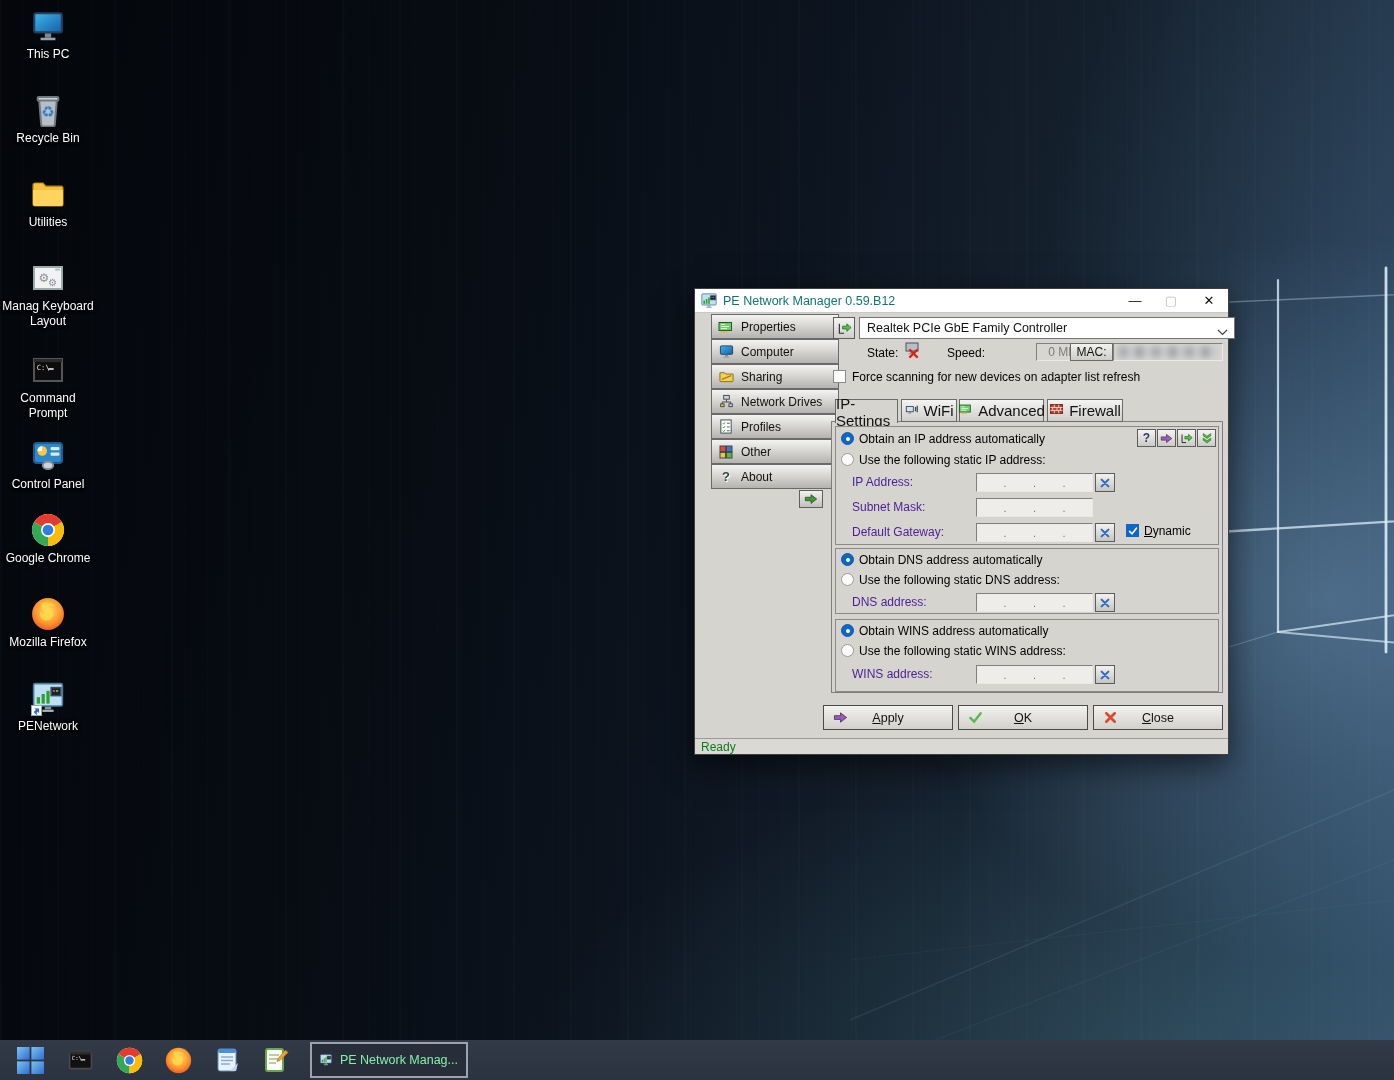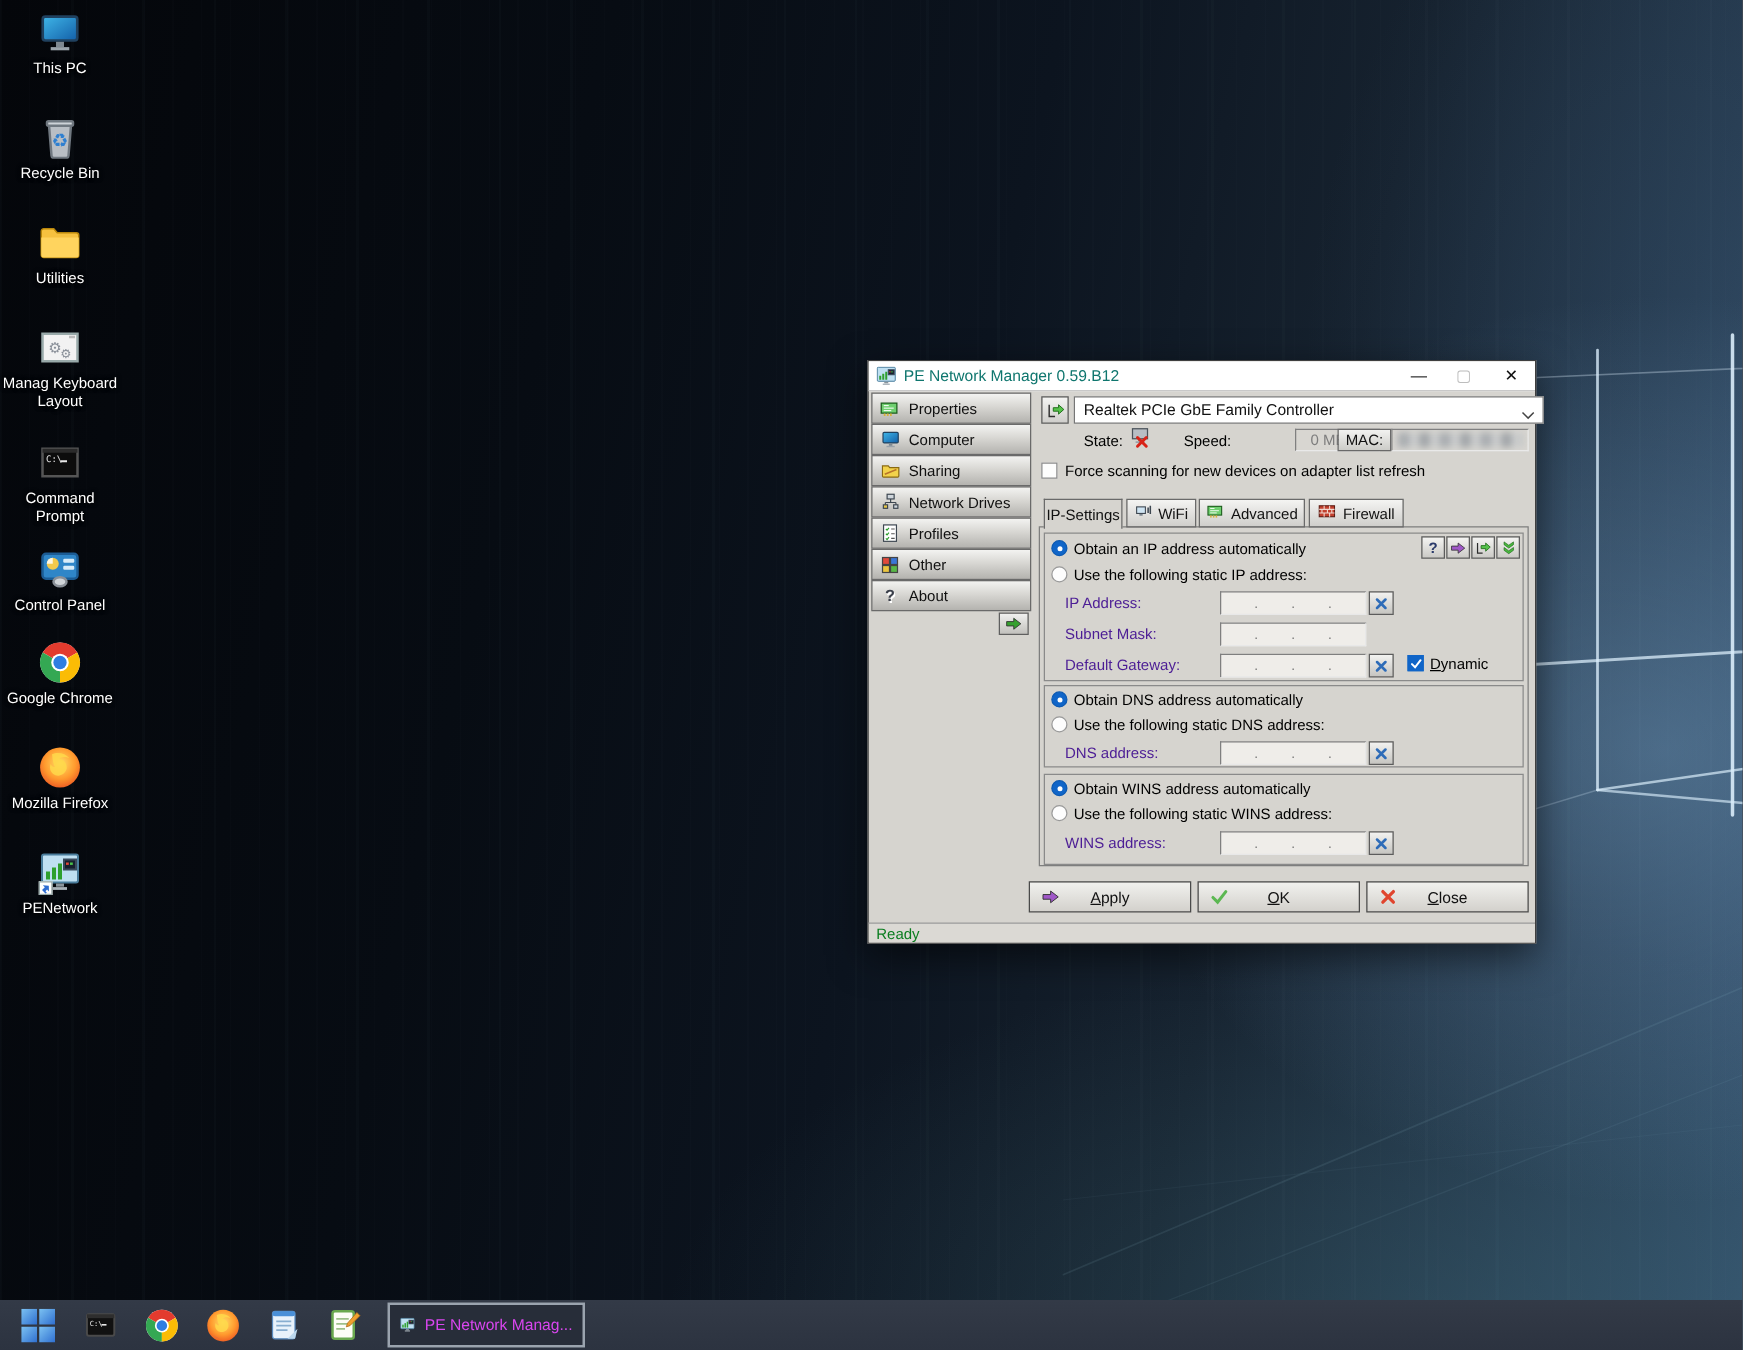--- a/index.html
+++ b/index.html
@@ -39,21 +39,21 @@
     font-size:12px; color:#111;
   }
   .titlebar { position:absolute; left:0; top:0; width:100%; height:24px; background:#fff; display:flex; align-items:center; border-bottom:1px solid #c8c8c8; }
   .titlebar .ticon { width:16px; height:16px; margin:0 6px 0 6px; }
   .title-text { font-size:12.5px; color:#0f766e; }
   .cap-btn { position:absolute; top:0; width:34px; height:23px; display:flex; align-items:center; justify-content:center; font-size:13px; color:#111; }
   .cap-min { right:76px; } .cap-max { right:40px; color:#bdbdbd; } .cap-close { right:2px; }
 
   
   .side-btn {
-    position:absolute; left:2px; width:128px; height:25px;
+    position:absolute; left:16px; width:128px; height:25px;
     background:linear-gradient(180deg,#f3f3f1 0%,#d8d7d3 45%,#b4b3af 100%);
     border:1px solid #6a6a6a; display:flex; align-items:center; gap:7px; padding-left:6px;
   }
   .side-btn .slabel { font-size:12px; color:#101010; }
   .sicon { width:16px; height:16px; display:flex; align-items:center; justify-content:center; }
   .mini-arrow-btn {
     position:absolute; left:104px; top:201px; width:24px; height:18px;
     background:linear-gradient(#f0f0ee,#c2c1bd); border:1px solid #5f5f5f;
     display:flex; align-items:center; justify-content:center; color:#35a02e;
   }
@@ -80,21 +80,21 @@
     background:repeating-linear-gradient(90deg,#9aa0a6 0 10px,#c9ccce 10px 17px,#8f959b 17px 26px,#c9ccce 26px 33px); opacity:.75; }
 
   .checkbox { width:13px; height:13px; background:#fdfdfd; border:1px solid #8a8a8a; display:inline-block; }
   .checkbox.on { background:#1065c8; border-color:#1065c8; color:#fff; display:inline-flex; align-items:center; justify-content:center; }
   .radio { width:13px; height:13px; border-radius:50%; background:#fdfdfd; border:1px solid #9a9a9a; position:absolute; }
   .radio.on { background:#1065c8; border-color:#0d5ab2; }
   .radio.on::after { content:""; position:absolute; left:4px; top:4px; width:4px; height:4px; border-radius:50%; background:#fff; }
 
   
   .tab { position:absolute; top:110px; height:23px; background:linear-gradient(#f4f4f2,#cfcecb);
-         border:1px solid #6a6a6a; display:flex; align-items:center; justify-content:center; gap:5px; font-size:12px; z-index:2; }
+         border:1px solid #6a6a6a; display:flex; align-items:center; justify-content:center; gap:5px; font-size:15px; z-index:2; }
   .tab.active { background:#d6d4cf; height:24px; border-bottom:none; z-index:3; }
   .tabpage { position:absolute; left:136px; top:132px; width:392px; height:272px; border:1px solid #7e7e7e; background:#d6d4cf; z-index:1; }
   .groupbox { position:absolute; left:140px; width:384px; border:1px solid #8a8a8a; background:#d6d4cf; z-index:4; }
 
   .fieldbox { position:absolute; height:19px; width:117px; background:#efede9; border:1px solid;
               border-color:#7f7f7f #e8e8e8 #e8e8e8 #7f7f7f; display:flex; align-items:center; justify-content:space-evenly; color:#777; font-size:11px; }
   .xbtn { position:absolute; width:20px; height:19px; background:linear-gradient(#f2f2f0,#c6c5c1); border:1px solid #5c5c5c;
           display:flex; align-items:center; justify-content:center; color:#2e6cb8; }
   .sq-btn { position:absolute; width:19px; height:18px; background:linear-gradient(#f4f4f2,#cbcac6); border:1px solid #5c5c5c;
             display:flex; align-items:center; justify-content:center; font-weight:bold; }
@@ -106,21 +106,21 @@
   .mn { text-decoration:underline; }
 
   .statusbar { position:absolute; left:0; bottom:0; width:100%; height:16px; background:#dbd9d4; border-top:1px solid #9a9a9a;
                display:flex; align-items:center; padding-left:6px; color:#0a7d1f; font-size:12px; }
 
   
   .taskbar { position:absolute; left:0; top:1040px; width:1394px; height:40px;
              background:linear-gradient(#333a47,#2c3340); display:flex; align-items:center; }
   .tb-btn { width:44px; height:40px; display:flex; align-items:center; justify-content:center; }
   .task-active { margin-left:12px; height:36px; width:158px; display:flex; align-items:center; gap:8px; padding:0 8px;
-                 background:#272d39; border:2px solid #9aa3ae; color:#d946ef; font-size:12.5px; white-space:nowrap; }
+                 background:#272d39; border:2px solid #9aa3ae; color:#86efac; font-size:12.5px; white-space:nowrap; }
 </style>
 </head>
 <body>
 
 <svg width="0" height="0" style="position:absolute">
   <defs>
     <linearGradient id="g-screen" x1="0" y1="0" x2="1" y2="1">
       <stop offset="0" stop-color="#3fb6e8"></stop>
         <stop offset="1" stop-color="#135fa8"></stop>
     </linearGradient>

